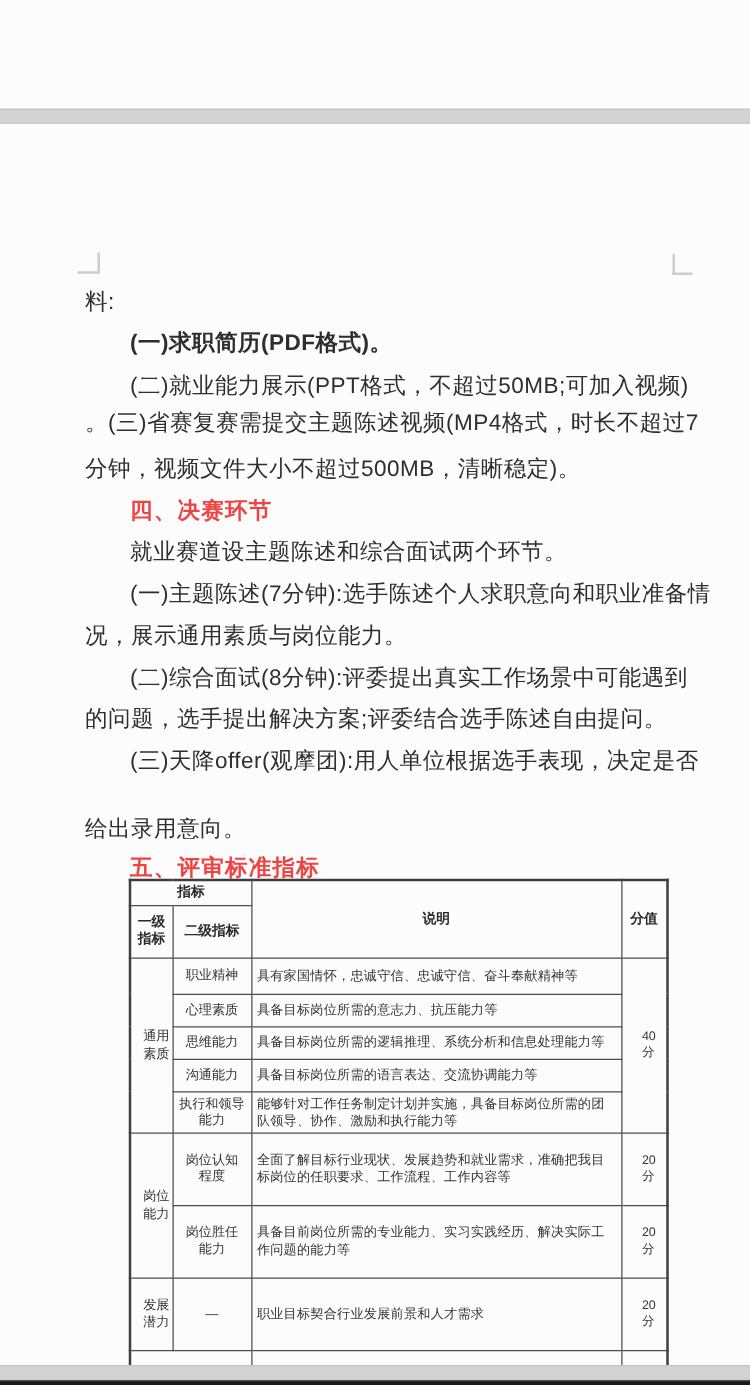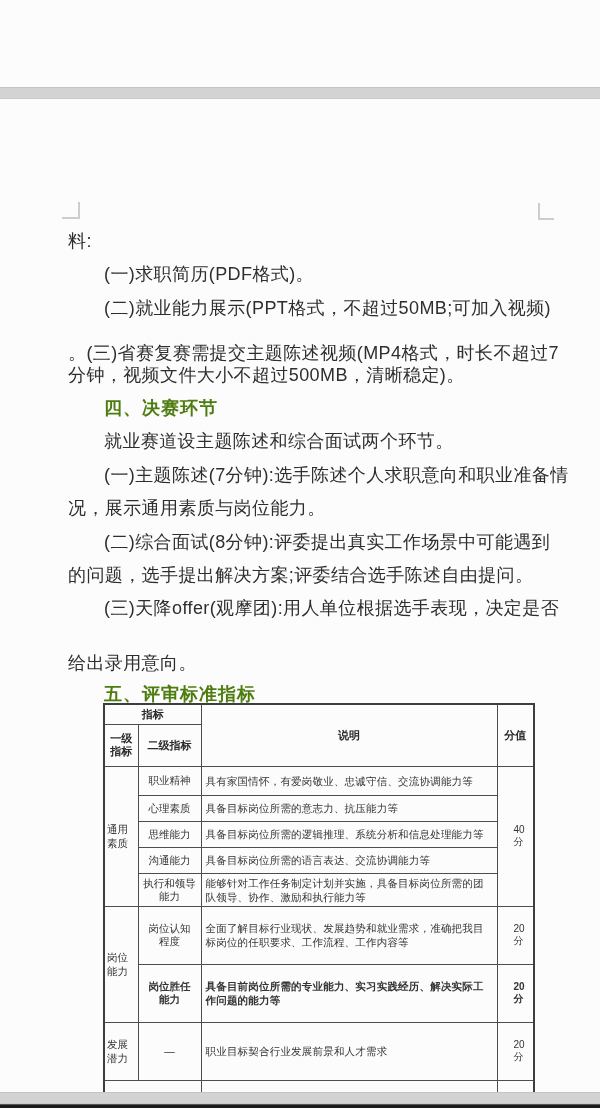--- a/index.html
+++ b/index.html
@@ -7,54 +7,54 @@
   .screen{position:relative;width:600px;height:1108px;background:#fcfcfc;overflow:hidden;margin:0 auto;}
   .page-gap{position:absolute;left:0;width:600px;height:10px;background:#d3d3d3;border-top:1px solid #c4c4c4;border-bottom:1px solid #c9c9c9;}
   .page-gap.top{top:87px;}
   .page-gap.bottom{top:1092px;}
   .black-bar{position:absolute;left:0;top:1104px;width:600px;height:4px;background:#1a1a1a;border-top:1px solid #555;}
   .corner-mark{position:absolute;}
   .corner-mark.left{left:62px;top:202px;width:16px;height:15px;border-right:2px solid #cdcdcd;border-bottom:2px solid #cdcdcd;}
   .corner-mark.right{left:538px;top:203px;width:14px;height:15px;border-left:2px solid #cdcdcd;border-bottom:2px solid #cdcdcd;}
   .tline{position:absolute;left:68px;font-size:18px;line-height:24px;color:#2e2e2e;letter-spacing:0.4px;white-space:nowrap;}
   .tline.ind{left:104px;}
-  .tline.hd{font-weight:bold;color:#4d7c0f;letter-spacing:1px;}
+  .tline.hd{font-weight:bold;color:#ef4444;letter-spacing:1px;}
   #criteria-table{position:absolute;left:103px;top:703px;width:430px;border-collapse:collapse;table-layout:fixed;border:2px solid #3e3e3e;}
   #criteria-table td,#criteria-table th{border:1px solid #4d4d4d;white-space:pre-line;vertical-align:middle;color:#333;overflow:hidden;}
   #criteria-table th{font-weight:bold;font-size:11px;line-height:13px;padding:1px 0;text-align:center;color:#2a2a2a;}
-  td.level1{text-align:left;font-size:10.5px;line-height:14px;padding:1px 2px;}
+  td.level1{text-align:right;font-size:10.5px;line-height:14px;padding:1px 2px;}
   td.level2{text-align:center;font-size:10.5px;line-height:13px;padding:1px 2px;}
   td.desc{font-size:10.5px;line-height:14px;text-align:left;padding:1px 4px;letter-spacing:0.2px;}
   td.score{text-align:center;font-size:10px;padding:16px;letter-spacing:0;}
   td.total{text-align:center;font-size:10.5px;padding:1px 2px;}
   thead tr:first-child{height:20px;}
   thead tr:last-child{height:42px;}
   tbody tr:nth-child(1){height:29px;}
   tbody tr:nth-child(2){height:26px;}
   tbody tr:nth-child(3){height:26px;}
   tbody tr:nth-child(4){height:26px;}
   tbody tr:nth-child(5){height:33px;}
   tbody tr:nth-child(6){height:43px;}
-  tbody tr:nth-child(7){height:42px;font-weight:bold;}
+  tbody tr:nth-child(7){height:42px;}
   tbody tr:nth-child(8){height:32px;}
   tbody tr:nth-child(9){height:21px;border-radius:10px;}
 </style>
 </head>
 <body>
 
 <div class="screen">
   <div class="page-gap top"></div>
   <div class="corner-mark left"></div>
   <div class="corner-mark right"></div>
 
   <div id="text-lines">
       <div class="tline" style="top: 229px;">料:</div>
-      <div class="tline ind" style="top: 262.4px;">(一)求职简历(PDF格式)。</div>
+      <div class="tline ind" style="top: 262.4px; font-weight: bold;">(一)求职简历(PDF格式)。</div>
       <div class="tline ind" style="top: 295.8px;">(二)就业能力展示(PPT格式，不超过50MB;可加入视频)</div>
-      <div class="tline" style="top: 341px;">。(三)省赛复赛需提交主题陈述视频(MP4格式，时长不超过7</div>
+      <div class="tline" style="top: 326px;">。(三)省赛复赛需提交主题陈述视频(MP4格式，时长不超过7</div>
       <div class="tline" style="top: 362.6px;">分钟，视频文件大小不超过500MB，清晰稳定)。</div>
       <div class="tline ind hd" style="top: 396px;">四、决赛环节</div>
       <div class="tline ind" style="top: 429.4px;">就业赛道设主题陈述和综合面试两个环节。</div>
       <div class="tline ind" style="top: 462.8px;">(一)主题陈述(7分钟):选手陈述个人求职意向和职业准备情</div>
       <div class="tline" style="top: 496.2px;">况，展示通用素质与岗位能力。</div>
       <div class="tline ind" style="top: 529.6px;">(二)综合面试(8分钟):评委提出真实工作场景中可能遇到</div>
       <div class="tline" style="top: 563px;">的问题，选手提出解决方案;评委结合选手陈述自由提问。</div>
       <div class="tline ind" style="top: 596.4px;">(三)天降offer(观摩团):用人单位根据选手表现，决定是否</div>
       <div class="tline" style="top: 651px;">给出录用意向。</div>
       <div class="tline ind hd" style="top: 682px;">五、评审标准指标</div>
@@ -77,21 +77,21 @@
           <th class="level1-header">一级
 指标</th>
           <th class="level2-header">二级指标</th>
         </tr>
       </thead>
     <tbody>
         <tr>
           <td rowspan="5" class="level1">通用
 素质</td>
           <td class="level2">职业精神</td>
-          <td class="desc">具有家国情怀，有爱岗敬业、忠诚守信、交流协调能力等</td>
+          <td class="desc">具有家国情怀，忠诚守信、忠诚守信、奋斗奉献精神等</td>
           <td rowspan="5" class="score">40 分</td>
         </tr>
         <tr>
           <td class="level2">心理素质</td>
           <td class="desc">具备目标岗位所需的意志力、抗压能力等</td>
         </tr>
         <tr>
           <td class="level2">思维能力</td>
           <td class="desc">具备目标岗位所需的逻辑推理、系统分析和信息处理能力等</td>
         </tr>

